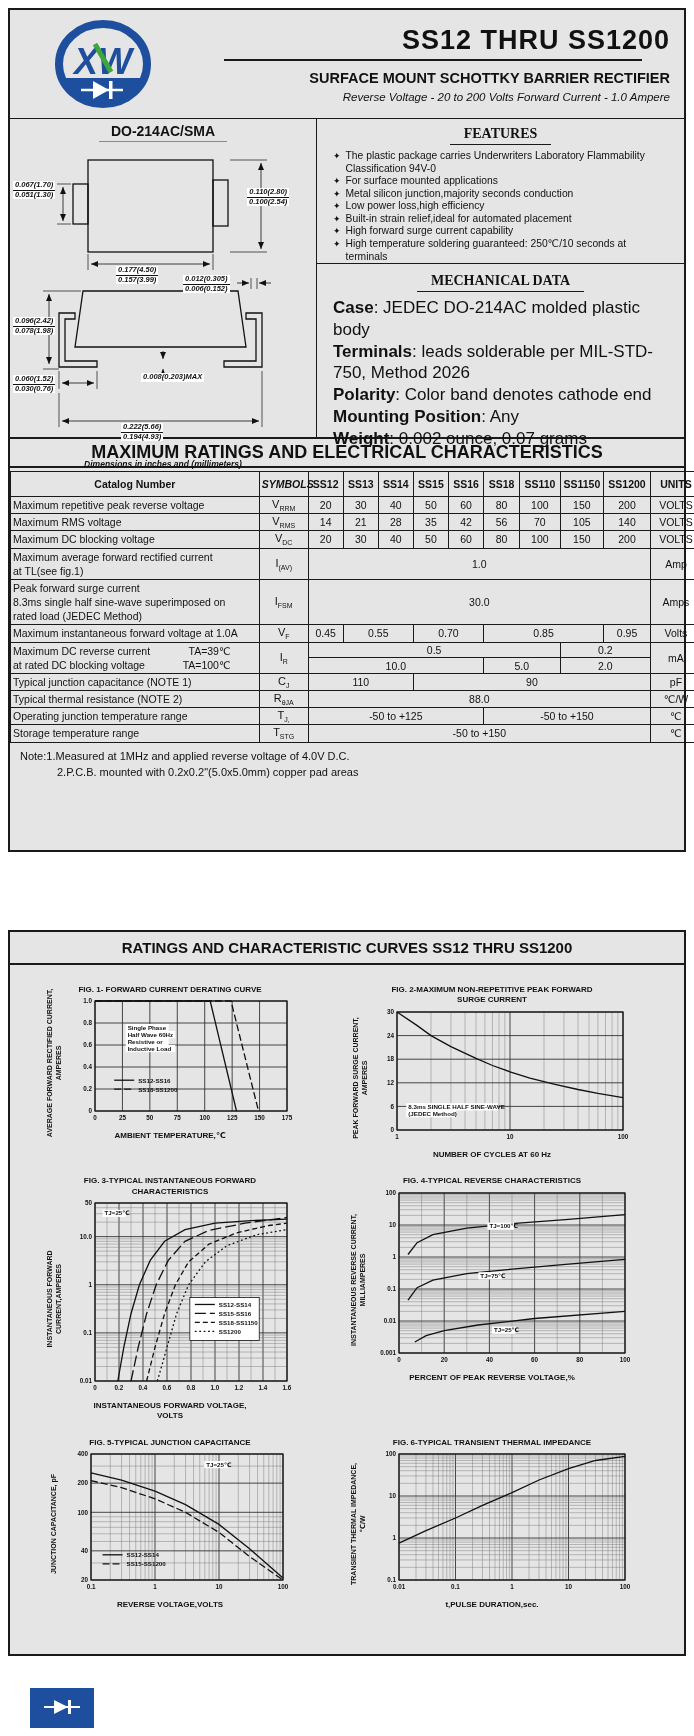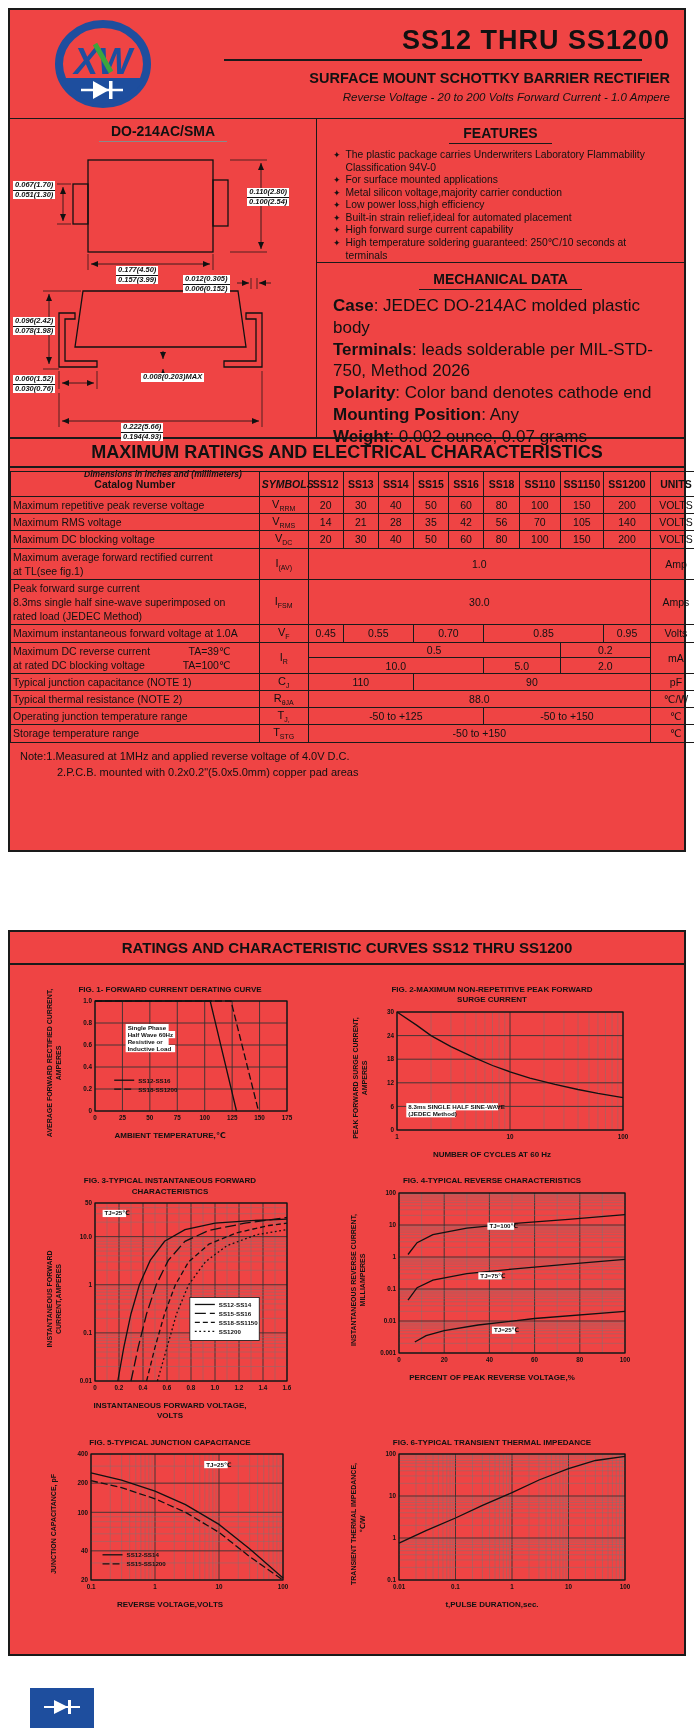--- a/index.html
+++ b/index.html
@@ -1,43 +1,43 @@
 <!DOCTYPE html>
 <html><head>
 <meta charset="utf-8">
 <style>
   html,body{margin:0;padding:0;background:#e8e8e8;}
   .page{position:relative;width:694px;height:1736px;background:#fff;margin:0 auto;
         font-family:"Liberation Sans","DejaVu Sans",sans-serif;color:#111;overflow:hidden;}
-  .sheet{position:absolute;left:8px;right:8px;border:2px solid #1a1a1a;background:#ef4444;}
+  .sheet{position:absolute;left:8px;right:8px;border:2px solid #1a1a1a;background:#e5e5e5;}
   .sheet1{top:8px;height:840px;}
   .sheet2{top:930px;height:722px;}
 
   
   .hdr{display:flex;align-items:center;height:108px;border-bottom:1.5px solid #1a1a1a;}
   .logo-wrap{width:185px;display:flex;justify-content:center;}
   .hdr-right{flex:1;text-align:right;padding-right:14px;}
   .doc-title{font-size:27px;font-weight:bold;letter-spacing:1px;}
   .title-rule{border-bottom:2px solid #1a1a1a;width:88%;margin:3px auto 9px;}
   .doc-sub{font-size:14.5px;font-weight:bold;}
   .doc-tag{font-size:11.5px;font-style:italic;margin-top:5px;}
 
   
   .content-row{display:flex;height:318px;}
   .pkg-col{width:306px;border-right:1.5px solid #1a1a1a;padding-top:4px;}
   .pkg-title{text-align:center;font-size:14px;font-weight:bold;}
   .hr-under{border-bottom:1.5px solid #8a8a8a;padding:0 12px 2px;display:inline-block;}
-  .hr-under2{border-bottom:1.5px solid #1a1a1a;padding:0 14px 2px;display:inline-block;}
+  .hr-under2{border-bottom:1.5px solid #1a1a1a;padding:0 14px 2px;display:inline-block;font-family:Liberation Serif, serif;}
   .pkg-top,.pkg-side{position:relative;width:300px;margin:0 auto;}
   .pkg-top{height:133px;}
   .pkg-side{height:176px;}
   .dim{position:absolute;font-size:7.5px;font-style:italic;font-weight:bold;text-align:center;line-height:1.15;background:#fff;}
   .dim .t{border-bottom:1px solid #111;padding:0 2px;display:block;}
   .dim .b{display:block;padding:0 2px;}
-  .pkg-cap{text-align:center;font-size:8.5px;font-style:italic;font-weight:bold;margin-top:18px;}
+  .pkg-cap{text-align:center;font-size:8.5px;font-style:italic;font-weight:bold;margin-top:8px;}
   .right-col{flex:1;display:flex;flex-direction:column;}
   .feat{height:168px;border-bottom:1.5px solid #1a1a1a;padding:6px 16px 0;box-sizing:border-box;}
   .sec-head{text-align:center;font-size:14px;font-weight:bold;margin-bottom:5px;}
   .feat-list{list-style:none;margin:2px 0 0;padding:0;font-size:10.3px;line-height:1.22;}
   .feat-list li{display:flex;}
   .blt{margin-right:5px;font-size:9px;line-height:1.4;}
   .mech{padding:8px 16px 0;}
   .mech-line{font-size:17px;line-height:1.28;}
   .mech-line b{font-weight:bold;}
 
@@ -197,21 +197,21 @@
               <li>
                 <span class="blt">✦</span>
                 <span>The plastic package carries Underwriters Laboratory Flammability Classification 94V-0</span>
               </li>
               <li>
                 <span class="blt">✦</span>
                 <span>For surface mounted applications</span>
               </li>
               <li>
                 <span class="blt">✦</span>
-                <span>Metal silicon voltage,majority carrier conduction</span>
+                <span>Metal silicon junction,majority seconds conduction</span>
               </li>
               <li>
                 <span class="blt">✦</span>
                 <span>Low power loss,high efficiency</span>
               </li>
               <li>
                 <span class="blt">✦</span>
                 <span>Built-in strain relief,ideal for automated placement</span>
               </li>
               <li>

